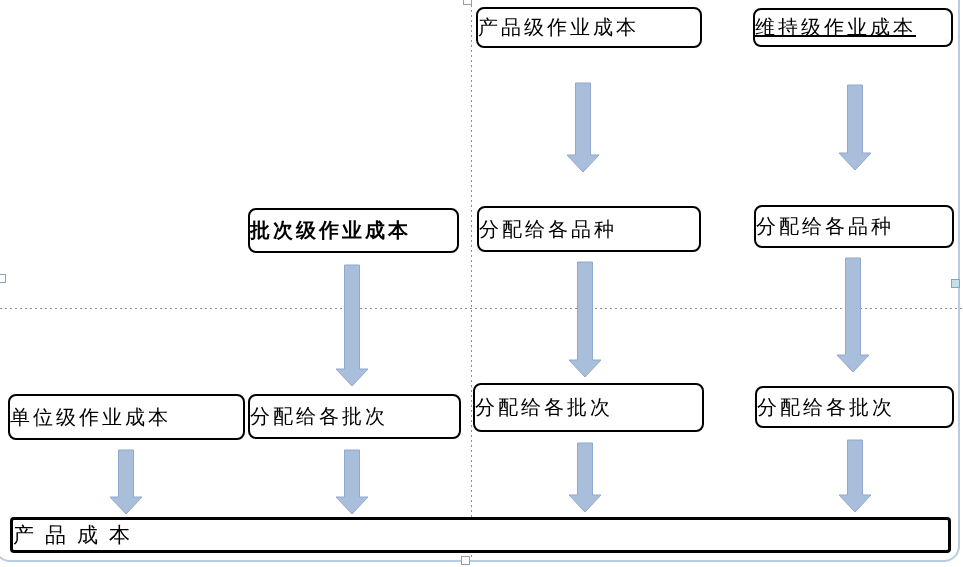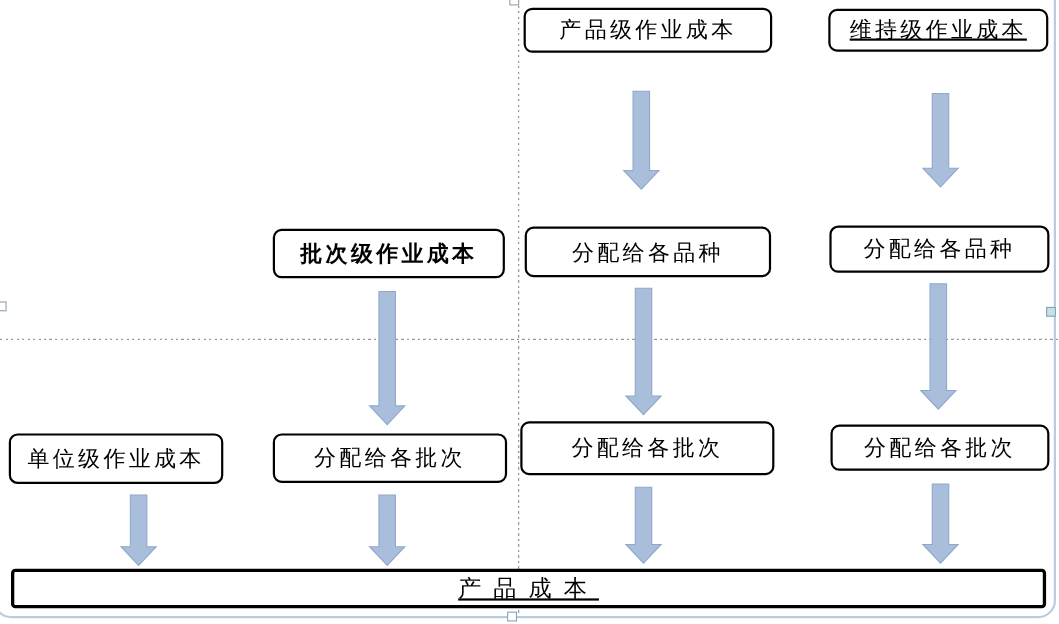--- a/index.html
+++ b/index.html
@@ -13,24 +13,24 @@
   .sel-frame{
     position:absolute;left:-6px;top:-42px;width:962px;height:600px;
     border:2px solid #b9cde1;border-radius:16px;pointer-events:none;
   }
   .guide-v{position:absolute;width:1px;
     background-image:repeating-linear-gradient(to bottom,#8c8c8c 0 2px,transparent 2px 5px);}
   .guide-h{position:absolute;height:1px;
     background-image:repeating-linear-gradient(to right,#8c8c8c 0 2px,transparent 2px 5px);}
   .node{
     position:absolute;background:#ffffff;border:2.5px solid #000000;border-radius:8px;
-    display:flex;align-items:center;justify-content:center;
+    display:flex;align-items:center;
     font-size:20px;letter-spacing:3px;color:#000;box-sizing:border-box;
   }
-  .node.bar{border-radius:4px;border-width:3px;font-size:21px;letter-spacing:11px;text-decoration:underline;}
+  .node.bar{border-radius:4px;border-width:3px;font-size:21px;letter-spacing:11px;}
   .node span{white-space:nowrap;}
   .arrow{position:absolute;overflow:visible;}
   .handle{position:absolute;width:9px;height:9px;box-sizing:border-box;border:1px solid #8ca3b5;}
   .handle.white{background:#ffffff;}
   .handle.teal{background:#c3e1e6;}
 </style>
 </head>
 <body>
 
 <div id="canvas">
@@ -46,21 +46,21 @@
       </div>
       <div class="node" style="left: 248px; top: 208px; width: 211px; height: 45px; font-weight: bold;">
         <span>批次级作业成本</span>
       </div>
       <div class="node" style="left: 477px; top: 206px; width: 224px; height: 46px;">
         <span>分配给各品种</span>
       </div>
       <div class="node" style="left: 754px; top: 205px; width: 200px; height: 43px;">
         <span>分配给各品种</span>
       </div>
-      <div class="node" style="left: 8px; top: 394px; width: 195px; height: 46px;">
+      <div class="node" style="left: 8px; top: 394px; width: 237px; height: 46px;">
         <span>单位级作业成本</span>
       </div>
       <div class="node" style="left: 248px; top: 394px; width: 213px; height: 45px;">
         <span>分配给各批次</span>
       </div>
       <div class="node" style="left: 473px; top: 383px; width: 231px; height: 49px;">
         <span>分配给各批次</span>
       </div>
       <div class="node" style="left: 755px; top: 386px; width: 199px; height: 42px;">
         <span>分配给各批次</span>

